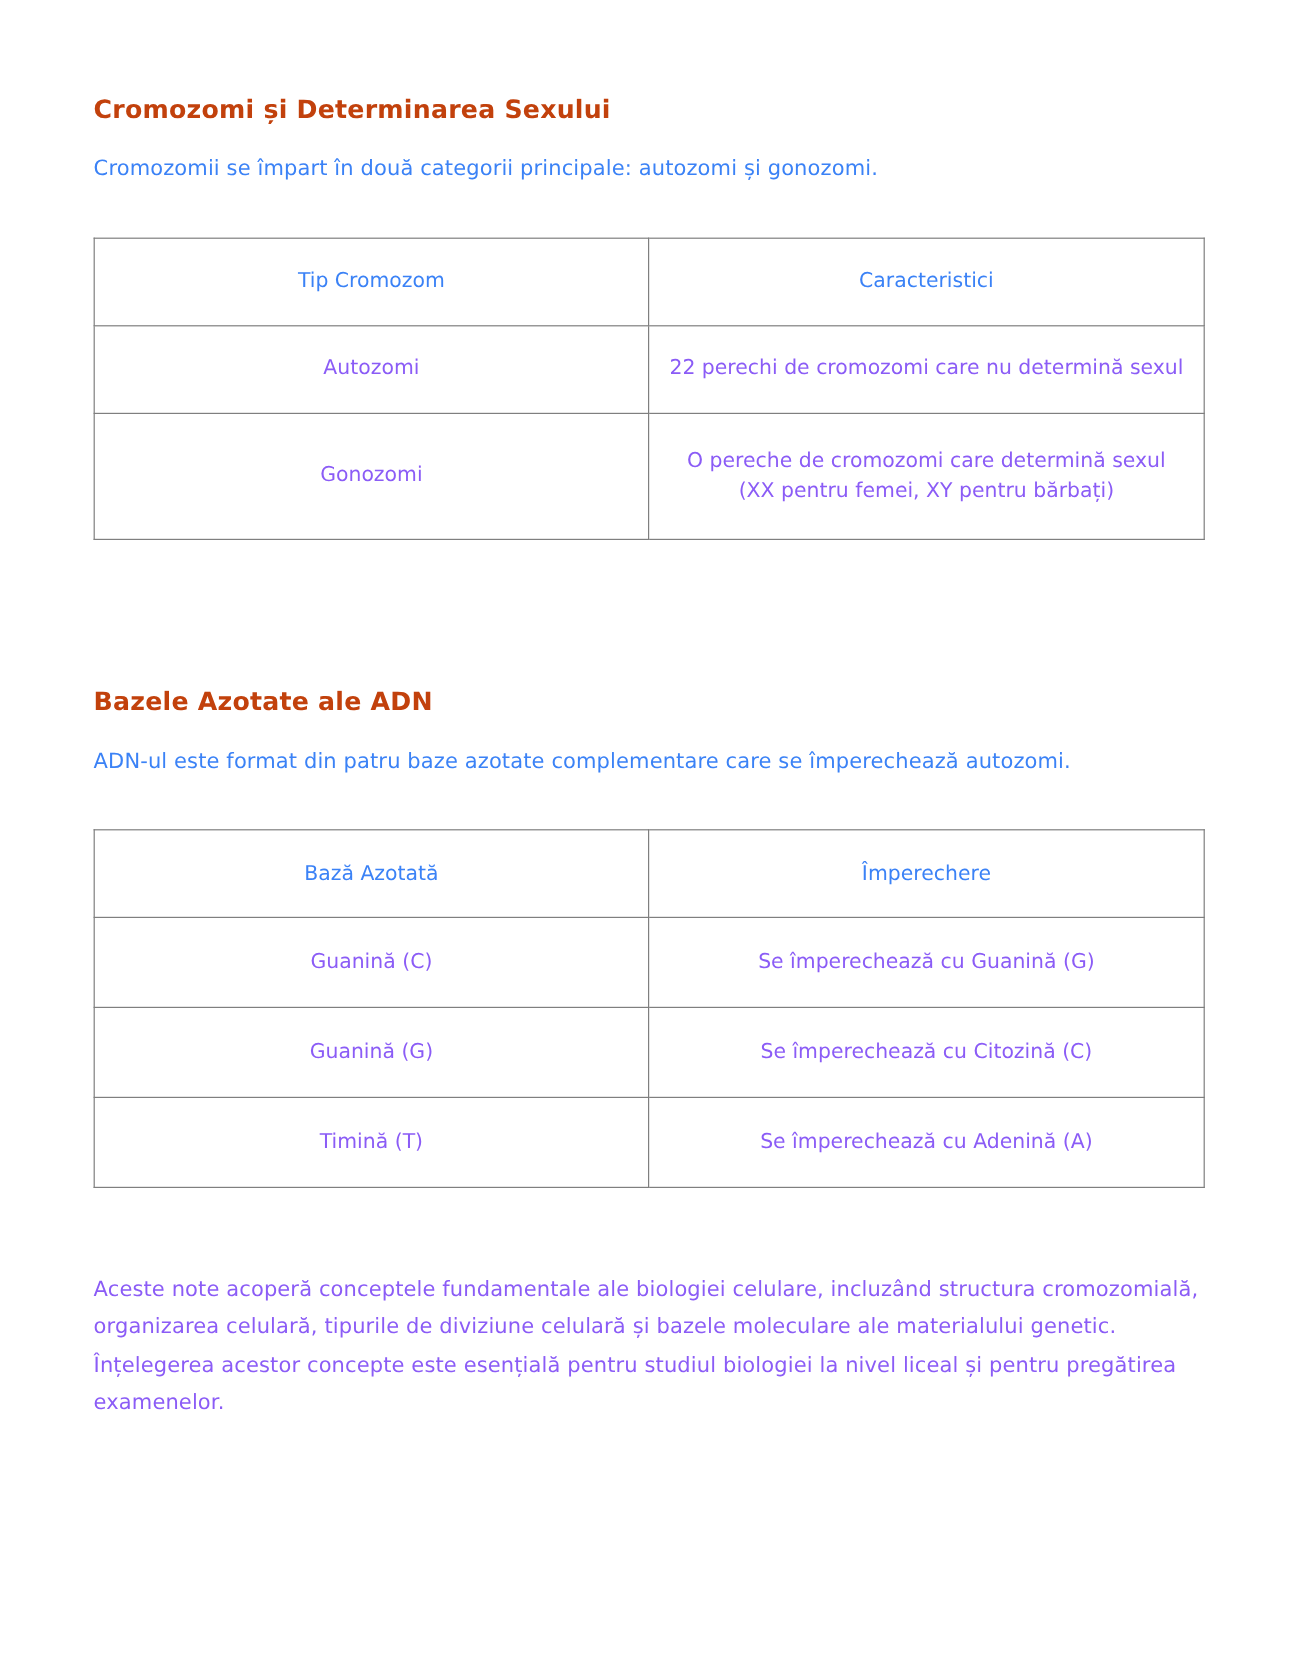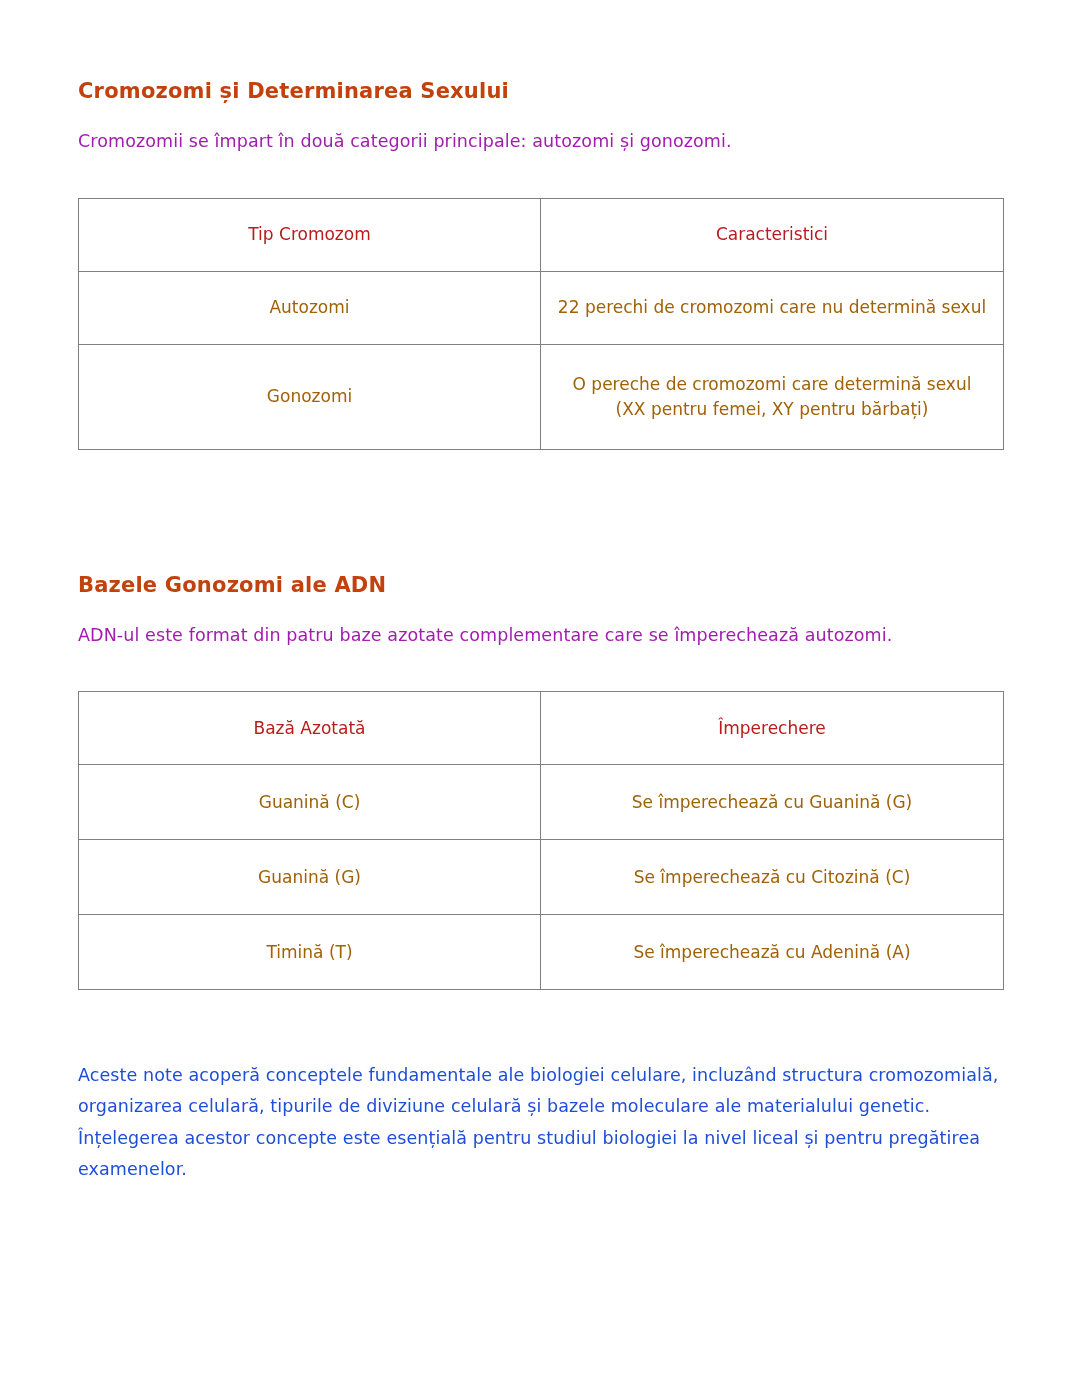--- a/index.html
+++ b/index.html
@@ -26,21 +26,21 @@
     font-weight: 600;
     color: #c2410c;
     margin: 0 0 0 0;
     padding: 0;
     letter-spacing: 0.2px;
     line-height: 1.3;
   }
   p.body-text {
     font-size: 17.5px;
     font-weight: 400;
-    color: #a21caf;
+    color: #3b82f6;
     margin: 22px 0 0 0;
     line-height: 1.62;
     letter-spacing: 0.1px;
   }
   .spacer-before-table { height: 42px; }
   .spacer-after-table  { height: 70px; }
   .spacer-between-sections { height: 52px; }
 
   table.data-table {
     border-collapse: collapse;
@@ -52,40 +52,40 @@
   table.data-table td {
     border: 1.6px solid #7f7f7f;
     text-align: center;
     vertical-align: middle;
     padding: 10px 12px;
     font-size: 17px;
     font-weight: 400;
     line-height: 1.45;
   }
   table.data-table th {
-    color: #b91c1c;
+    color: #3b82f6;
     font-weight: 400;
     height: 52px;
   }
   table.data-table td {
-    color: #a16207;
+    color: #8b5cf6;
   }
   table.data-table col.col-left  { width: 462px; }
   table.data-table col.col-right { width: 463px; }
 
   .t1 td, .t1 th { height: 52px; }
   .t1 tr.row-tall td { height: 84px; }
   .t2 td, .t2 th { height: 54px; }
 
   .cell-multiline { white-space: pre-line; margin-left: 20px; }
 
   .closing-para {
     font-size: 17.5px;
     line-height: 1.78;
-    color: #1d4ed8;
+    color: #8b5cf6;
     margin: 0;
     width: 925px;
     letter-spacing: 0.1px;
   }
 </style>
 </head>
 <body>
 
 <div class="page">
 
@@ -115,21 +115,21 @@
         <td>Gonozomi</td>
         <td class="cell-multiline">O pereche de cromozomi care determină sexul
 (XX pentru femei, XY pentru bărbați)</td>
       </tr>
     </tbody>
   </table>
 
   <div class="spacer-after-table"></div>
   <div class="spacer-between-sections"></div>
 
-  <h2 class="section-heading">Bazele Gonozomi ale ADN</h2>
+  <h2 class="section-heading">Bazele Azotate ale ADN</h2>
 
   <p class="body-text">ADN-ul este format din patru baze azotate complementare care se împerechează autozomi.</p>
 
   <div class="spacer-before-table"></div>
 
   <table class="data-table t2">
     <colgroup>
       <col class="col-left">
       <col class="col-right">
     </colgroup>

